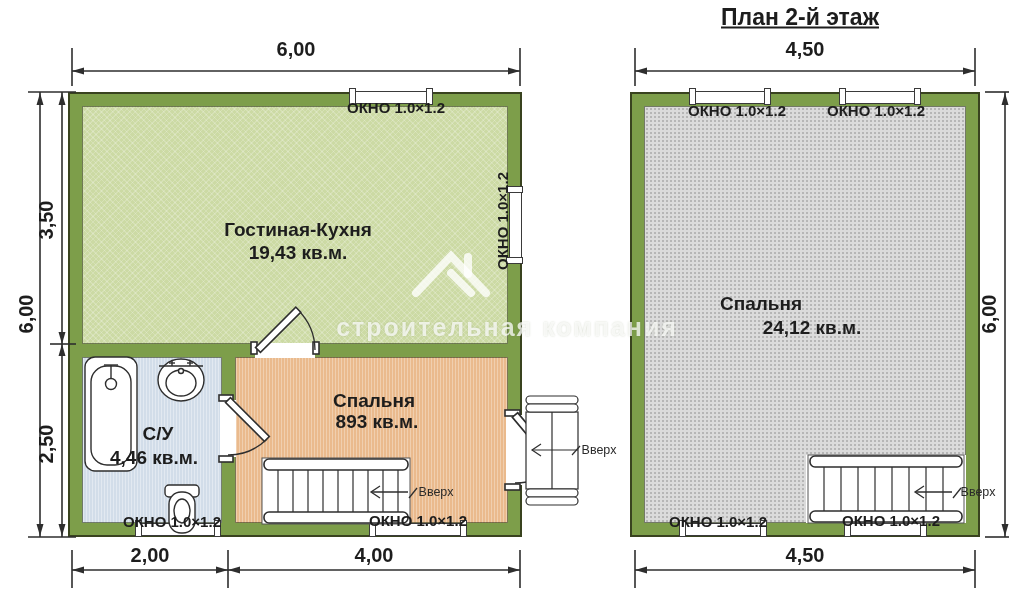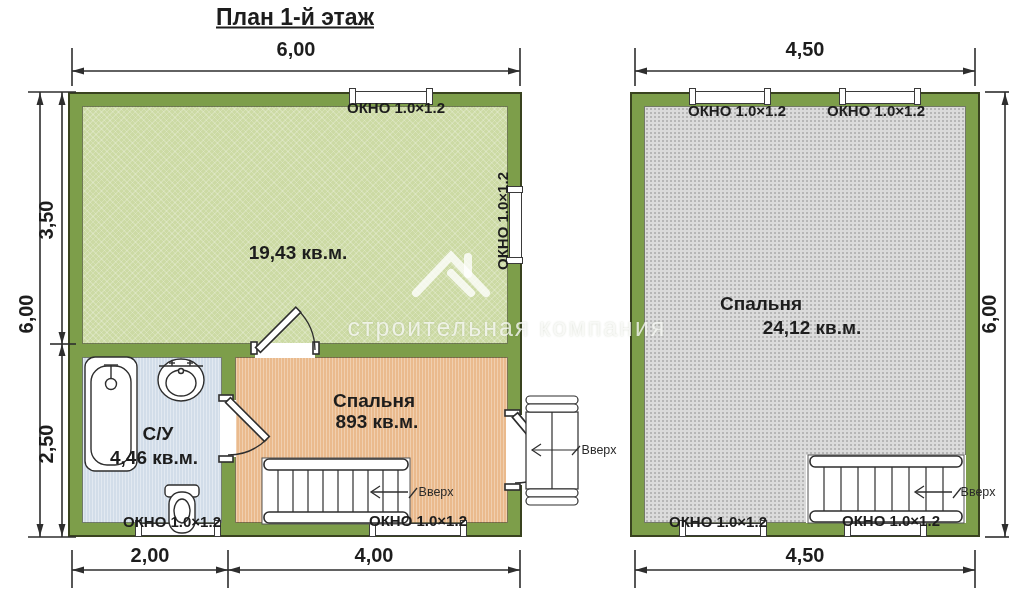--- a/index.html
+++ b/index.html
@@ -27,21 +27,21 @@
   .lbl{position:absolute;transform:translate(-50%,-50%);white-space:nowrap;
        color:#1d1d1d;font-weight:bold;font-size:15px;line-height:1;}
   .rot{transform:translate(-50%,-50%) rotate(-90deg);}
   .t{font-size:23px;text-decoration:underline;}
   .dim{font-size:20px;}
   .rn{font-size:19px;}
   .up{font-size:12.5px;font-weight:normal;color:#2a2a2a;}
   .wm{position:absolute;transform:translate(-50%,-50%);white-space:nowrap;
       color:rgba(255,255,255,.82);font-weight:bold;font-size:52px;letter-spacing:1px;
       text-shadow:0 0 2px rgba(90,110,60,.25);}
-  .wm-sub{font-size:25px;font-weight:normal;color:rgba(255,255,255,.75);letter-spacing:2px;}
+  .wm-sub{font-size:25px;font-weight:bold;color:rgba(255,255,255,.75);letter-spacing:2px;}
 </style>
 </head>
 <body>
 
 <div class="canvas">
 
   <div class="bld" style="left:68px;top:92px;width:454px;height:445px"></div>
   <div class="room living" style="left:82px;top:106px;width:426px;height:238px"></div>
   <div class="room bath" style="left:82px;top:357px;width:140px;height:166px"></div>
   <div class="room hall" style="left:235px;top:357px;width:273px;height:166px"></div>
@@ -232,42 +232,43 @@
       <line x1="187" y1="363" x2="193" y2="363"></line>
         <line x1="190" y1="360" x2="190" y2="366"></line>
     </g>
     <g stroke-width="1.4">
       <rect x="165" y="485" width="34" height="12" rx="4" fill="#fff"></rect>
       <rect x="169" y="492" width="26" height="41" rx="12" fill="#fff"></rect>
       <ellipse cx="182" cy="511" rx="8" ry="12" fill="#fff"></ellipse>
     </g>
   </svg>
 
-  <span class="lbl t" style="left:295px;top:17px">План 1-й этаж</span>
   <span class="lbl dim" style="left:296px;top:49px">6,00</span>
   <span class="lbl dim rot" style="left:26px;top:314px">6,00</span>
   <span class="lbl dim rot" style="left:46px;top:220px">3,50</span>
   <span class="lbl dim rot" style="left:46px;top:444px">2,50</span>
   <span class="lbl dim" style="left:150px;top:555px">2,00</span>
   <span class="lbl dim" style="left:374px;top:555px">4,00</span>
 
+  <span class="lbl rn" style="left:298px;top:229px">Гостиная-Кухня</span>
   <span class="lbl rn" style="left:298px;top:252px">19,43 кв.м.</span>
   <span class="lbl rn" style="left:158px;top:433px">С/У</span>
   <span class="lbl rn" style="left:154px;top:457px">4,46 кв.м.</span>
   <span class="lbl rn" style="left:374px;top:400px">Спальня</span>
   <span class="lbl rn" style="left:377px;top:421px">893 кв.м.</span>
 
   <span class="lbl" style="left:396px;top:107px">ОКНО 1.0×1.2</span>
   <span class="lbl rot" style="left:502px;top:221px">ОКНО 1.0×1.2</span>
   <span class="lbl" style="left:172px;top:521px">ОКНО 1.0×1.2</span>
   <span class="lbl" style="left:418px;top:520px">ОКНО 1.0×1.2</span>
 
   <span class="lbl up" style="left:436px;top:492px">Вверх</span>
   <span class="lbl up" style="left:599px;top:450px">Вверх</span>
 
+  <span class="lbl t" style="left:800px;top:17px">План 2-й этаж</span>
   <span class="lbl dim" style="left:805px;top:49px">4,50</span>
   <span class="lbl dim rot" style="left:989px;top:314px">6,00</span>
   <span class="lbl dim" style="left:805px;top:555px">4,50</span>
 
   <span class="lbl rn" style="left:761px;top:303px">Спальня</span>
   <span class="lbl rn" style="left:812px;top:327px">24,12 кв.м.</span>
 
   <span class="lbl" style="left:737px;top:110px">ОКНО 1.0×1.2</span>
   <span class="lbl" style="left:876px;top:110px">ОКНО 1.0×1.2</span>
   <span class="lbl" style="left:718px;top:521px">ОКНО 1.0×1.2</span>

